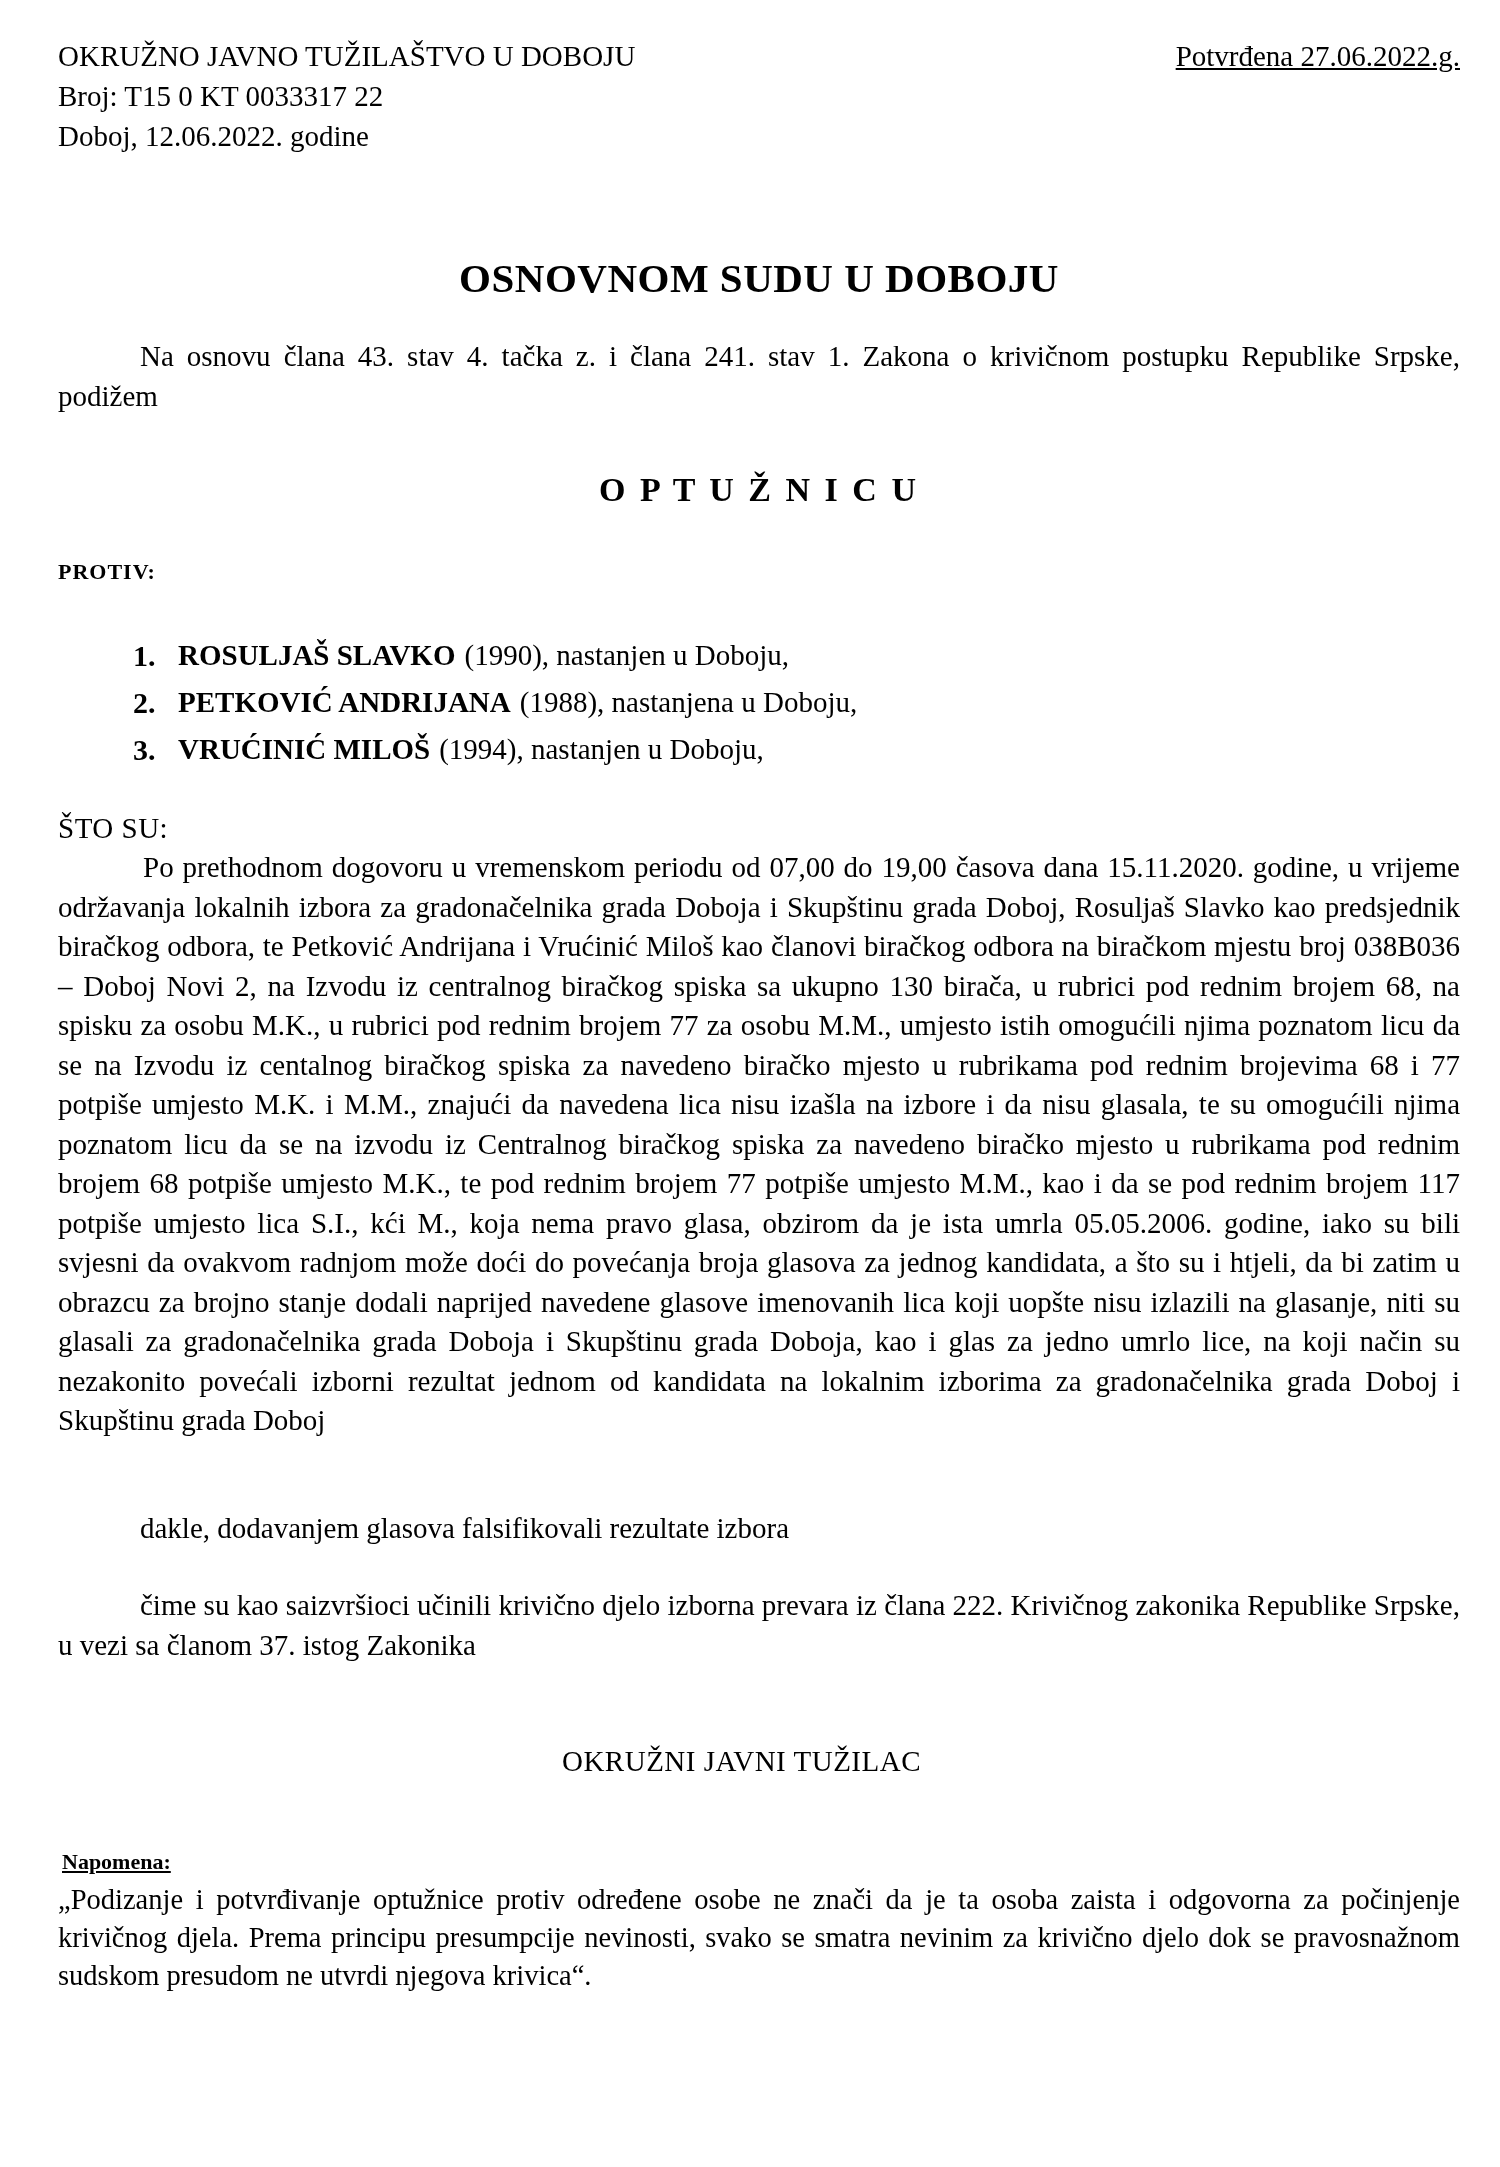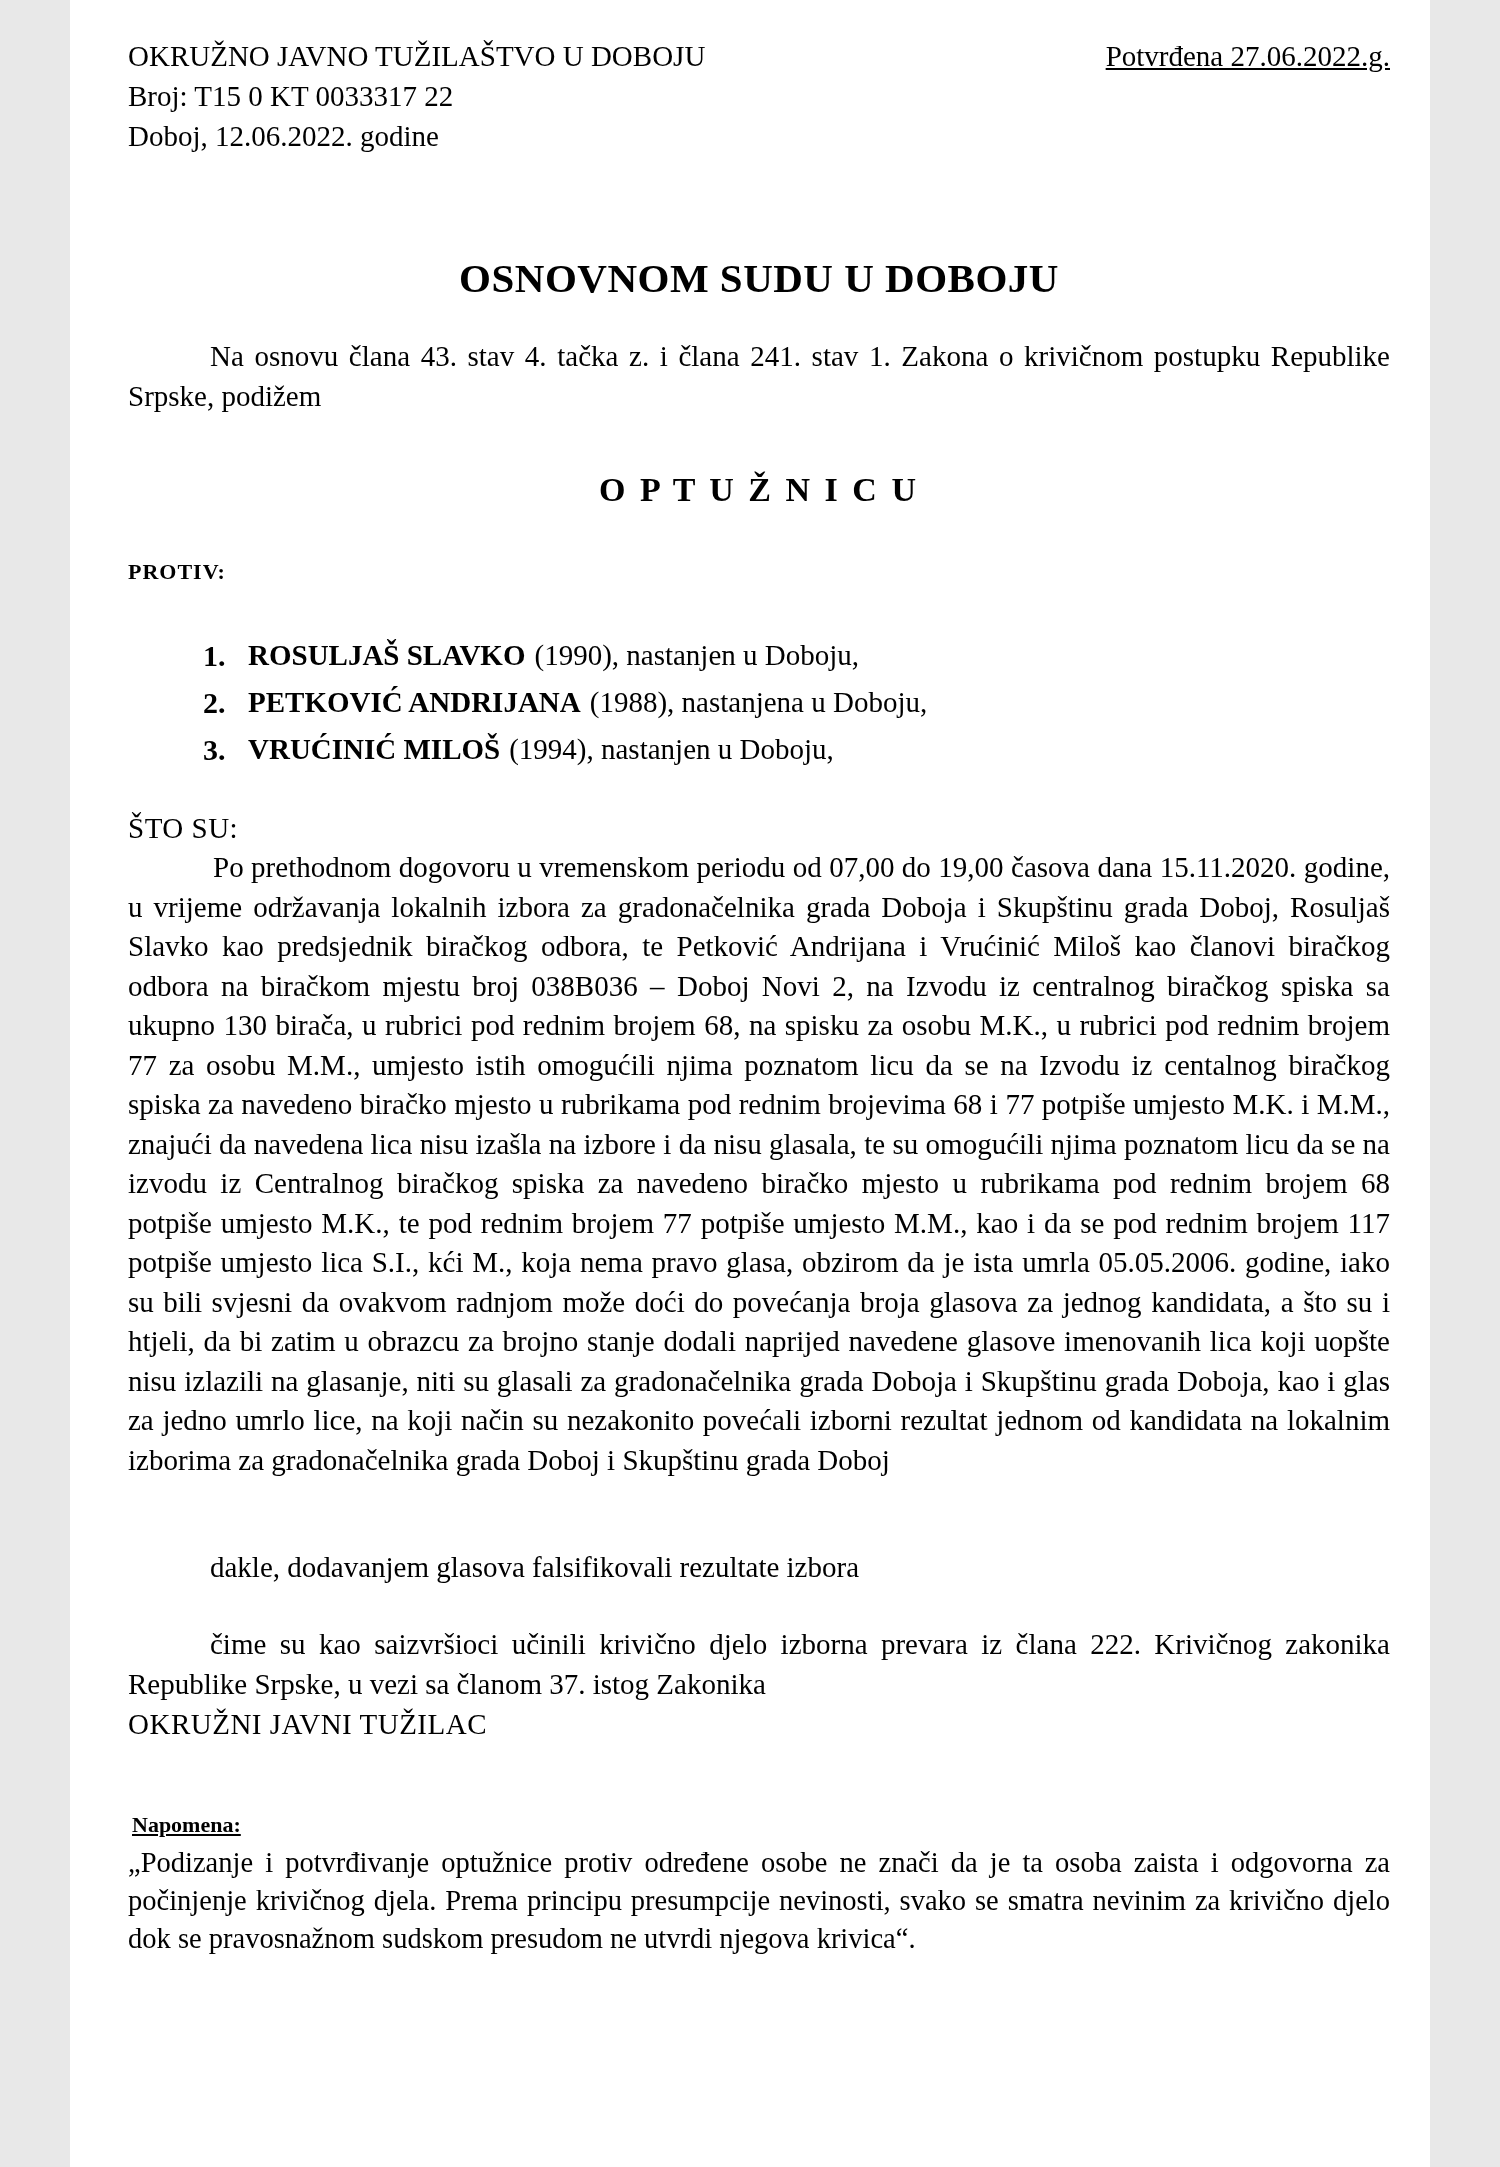--- a/index.html
+++ b/index.html
@@ -2,21 +2,21 @@
 <html lang="sr"><head>
 <meta charset="utf-8">
 <style>
   html, body {
     margin: 0;
     padding: 0;
     background: #e8e8e8;
   }
   .page {
     position: relative;
-    width: 1360px;
+    width: 1500px;
     height: 2167px;
     margin: 0 auto;
     background: #ffffff;
     box-sizing: border-box;
     padding: 36px 40px 0 58px;
     font-family: "Liberation Serif", "DejaVu Serif", serif;
     font-size: 29px;
     line-height: 40px;
     color: #000000;
     overflow: hidden;
@@ -103,21 +103,22 @@
     text-indent: 82px;
   }
 
   .cime {
     margin-top: 37px;
     text-indent: 82px;
     text-align: justify;
   }
 
   .signature {
-    text-align: left;
+    margin-top: 76px;
+    text-align: center;
     padding-right: 35px;
     letter-spacing: 0.5px;
   }
 
   .note-label {
     margin-top: 62px;
     margin-left: 4px;
     font-weight: bold;
     font-size: 22px;
     text-decoration: underline;

